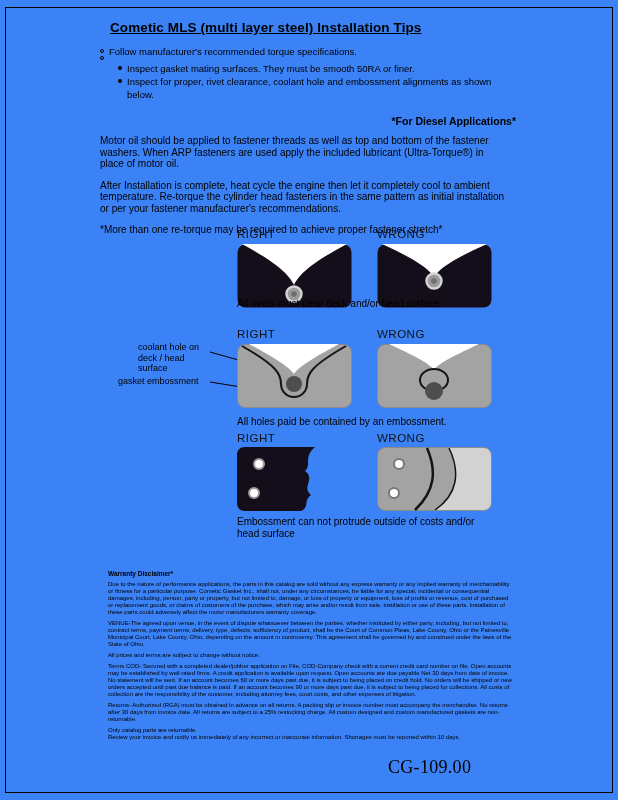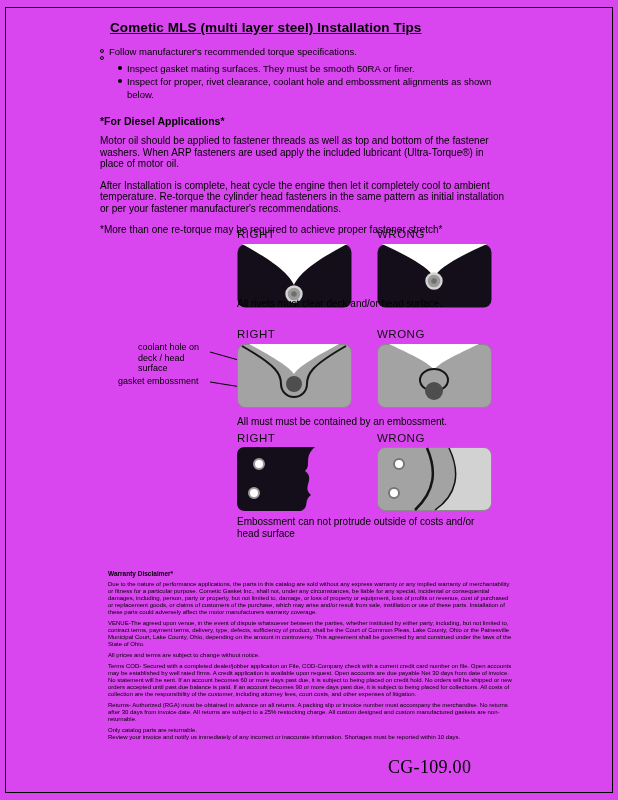--- a/index.html
+++ b/index.html
@@ -1,28 +1,28 @@
 <!DOCTYPE html>
 <html><head>
 <meta charset="utf-8">
 <style>
   * { box-sizing: border-box; margin: 0; padding: 0; }
   body { background: #ffffff; font-family: "Liberation Sans", sans-serif; color: #000; }
-  .page { position: relative; width: 618px; height: 800px; background: #d946ef; overflow: hidden; }
+  .page { position: relative; width: 618px; height: 800px; background: #3b82f6; overflow: hidden; }
   .page-border { position: absolute; inset: 7px 5px 7px 5px; border: 1.5px solid #000; pointer-events: none; }
 
   .text-col { position: absolute; left: 100px; top: 20px; width: 416px; }
   .page-title { font-size: 13.5px; font-weight: bold; text-decoration: underline; margin-left: 10px; margin-bottom: 10px; letter-spacing: .1px; }
 
   .tip-row { font-size: 9.5px; line-height: 13px; display: flex; align-items: baseline; }
   .sub-tip-row { margin-left: 18px; }
   .bullet-open { flex: 0 0 auto; width: 4px; height: 4px; border: 1px solid #000; border-radius: 50%; margin-right: 5px; position: relative; top: -2px; }
   .bullet-filled { flex: 0 0 auto; width: 4px; height: 4px; background: #000; border-radius: 50%; margin-right: 5px; position: relative; top: -2px; }
 
-  .diesel-heading { margin-top: 14px; font-size: 10.5px; font-weight: bold; margin-bottom: 8px; }
+  .diesel-heading { margin-top: 14px; font-size: 10.5px; font-weight: bold; margin-bottom: 8px; text-align: right; }
   .body-paragraph { font-size: 10px; line-height: 11.5px; margin-bottom: 10px; width: 410px; }
 
   .figures { position: absolute; left: 0; top: 224px; width: 618px; height: 335px; }
   .col-label { position: absolute; width: 115px; font-size: 11.5px; font-weight: 400; letter-spacing: .5px; color: #111; }
   .fig-box { position: absolute; width: 115px; height: 64px; }
   .fig-caption { position: absolute; font-size: 10px; line-height: 12px; color: #000; }
   .annotation { position: absolute; font-size: 9px; line-height: 10.5px; color: #000; }
   .conn { position: absolute; }
 
   .disclaimer { position: absolute; left: 108px; top: 570px; width: 406px; }
@@ -107,21 +107,21 @@
       </svg>
     </div>
     <div class="fig-box" style="left:377px; top:120px;">
       <svg width="115" height="64" viewBox="0 0 115 64">
         <rect x="0.5" y="0.5" width="114" height="63" rx="8" fill="#a3a3a3" stroke="#8b8b8b"></rect>
         <path d="M12,0 C42,14 53,20 57,26 C61,20 72,14 102,0 Z" fill="#ffffff"></path>
         <ellipse cx="57" cy="36" rx="14" ry="11" fill="none" stroke="#151515" stroke-width="2"></ellipse>
         <circle cx="57" cy="47" r="9" fill="#4e4e4e"></circle>
       </svg>
     </div>
-    <div class="fig-caption" style="left:237px; top:192px; width:270px;">All must must be contained by an embossment.</div>
+    <div class="fig-caption" style="left:237px; top:192px; width:270px;">All holes paid be contained by an embossment.</div>
 
     <div class="col-label" style="left:237px; top:208px;">RIGHT</div>
     <div class="col-label" style="left:377px; top:208px;">WRONG</div>
 
     <div class="fig-box" style="left:237px; top:223px;">
       <svg width="115" height="64" viewBox="0 0 115 64">
         <path d="M8,0 L78,0 C66,10 75,18 68,24 C79,32 64,40 74,48 C66,54 73,60 64,64 L8,64 C3,64 0,61 0,56 L0,8 C0,3 3,0 8,0 Z" fill="#140e1b"></path>
         <circle cx="22" cy="17" r="5" fill="#ffffff" stroke="#9a9a9a" stroke-width="2"></circle>
         <circle cx="17" cy="46" r="5" fill="#ffffff" stroke="#9a9a9a" stroke-width="2"></circle>
       </svg>

